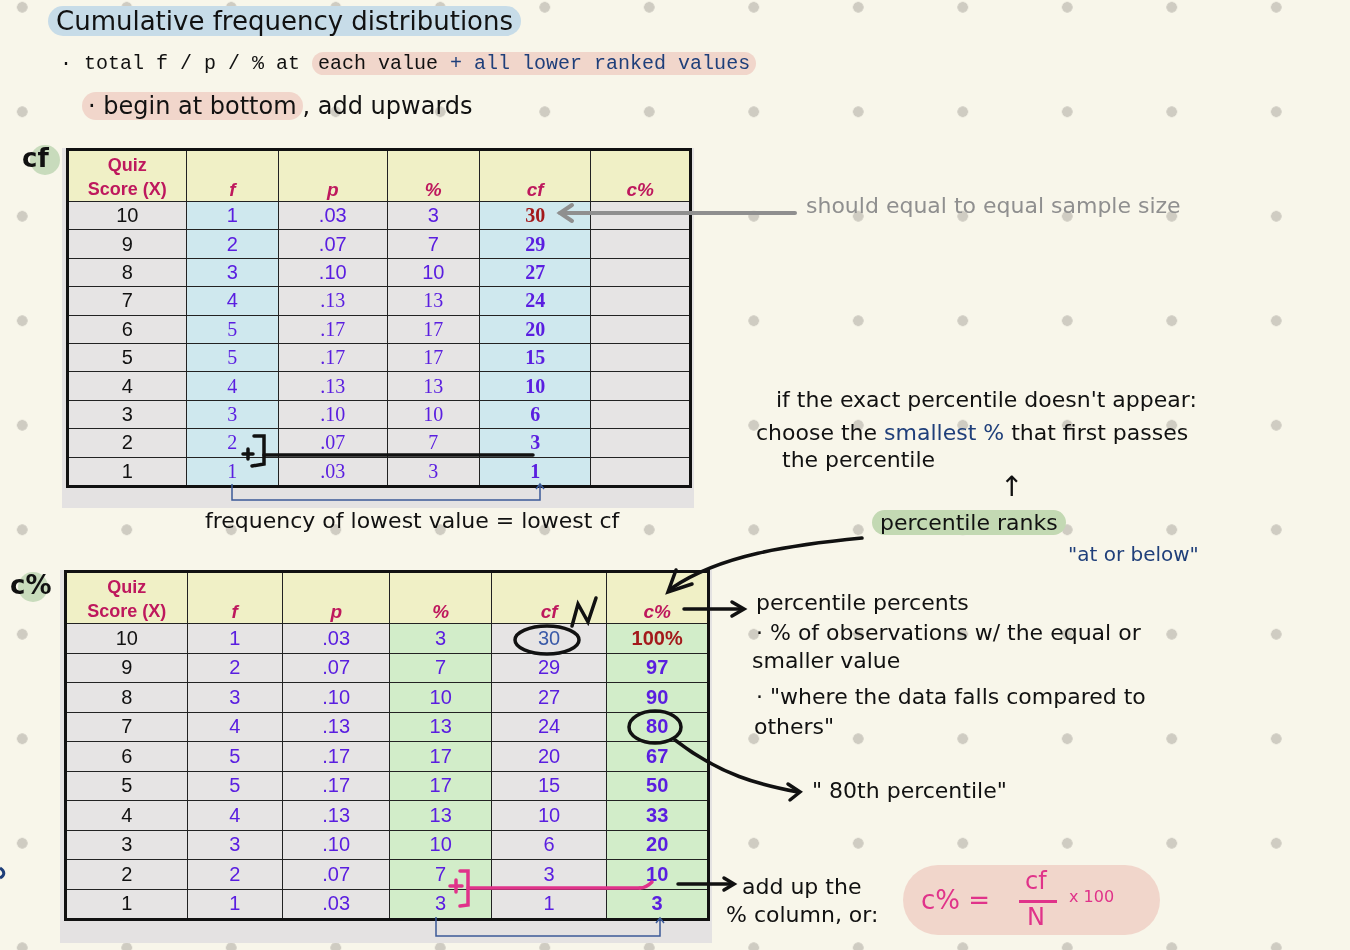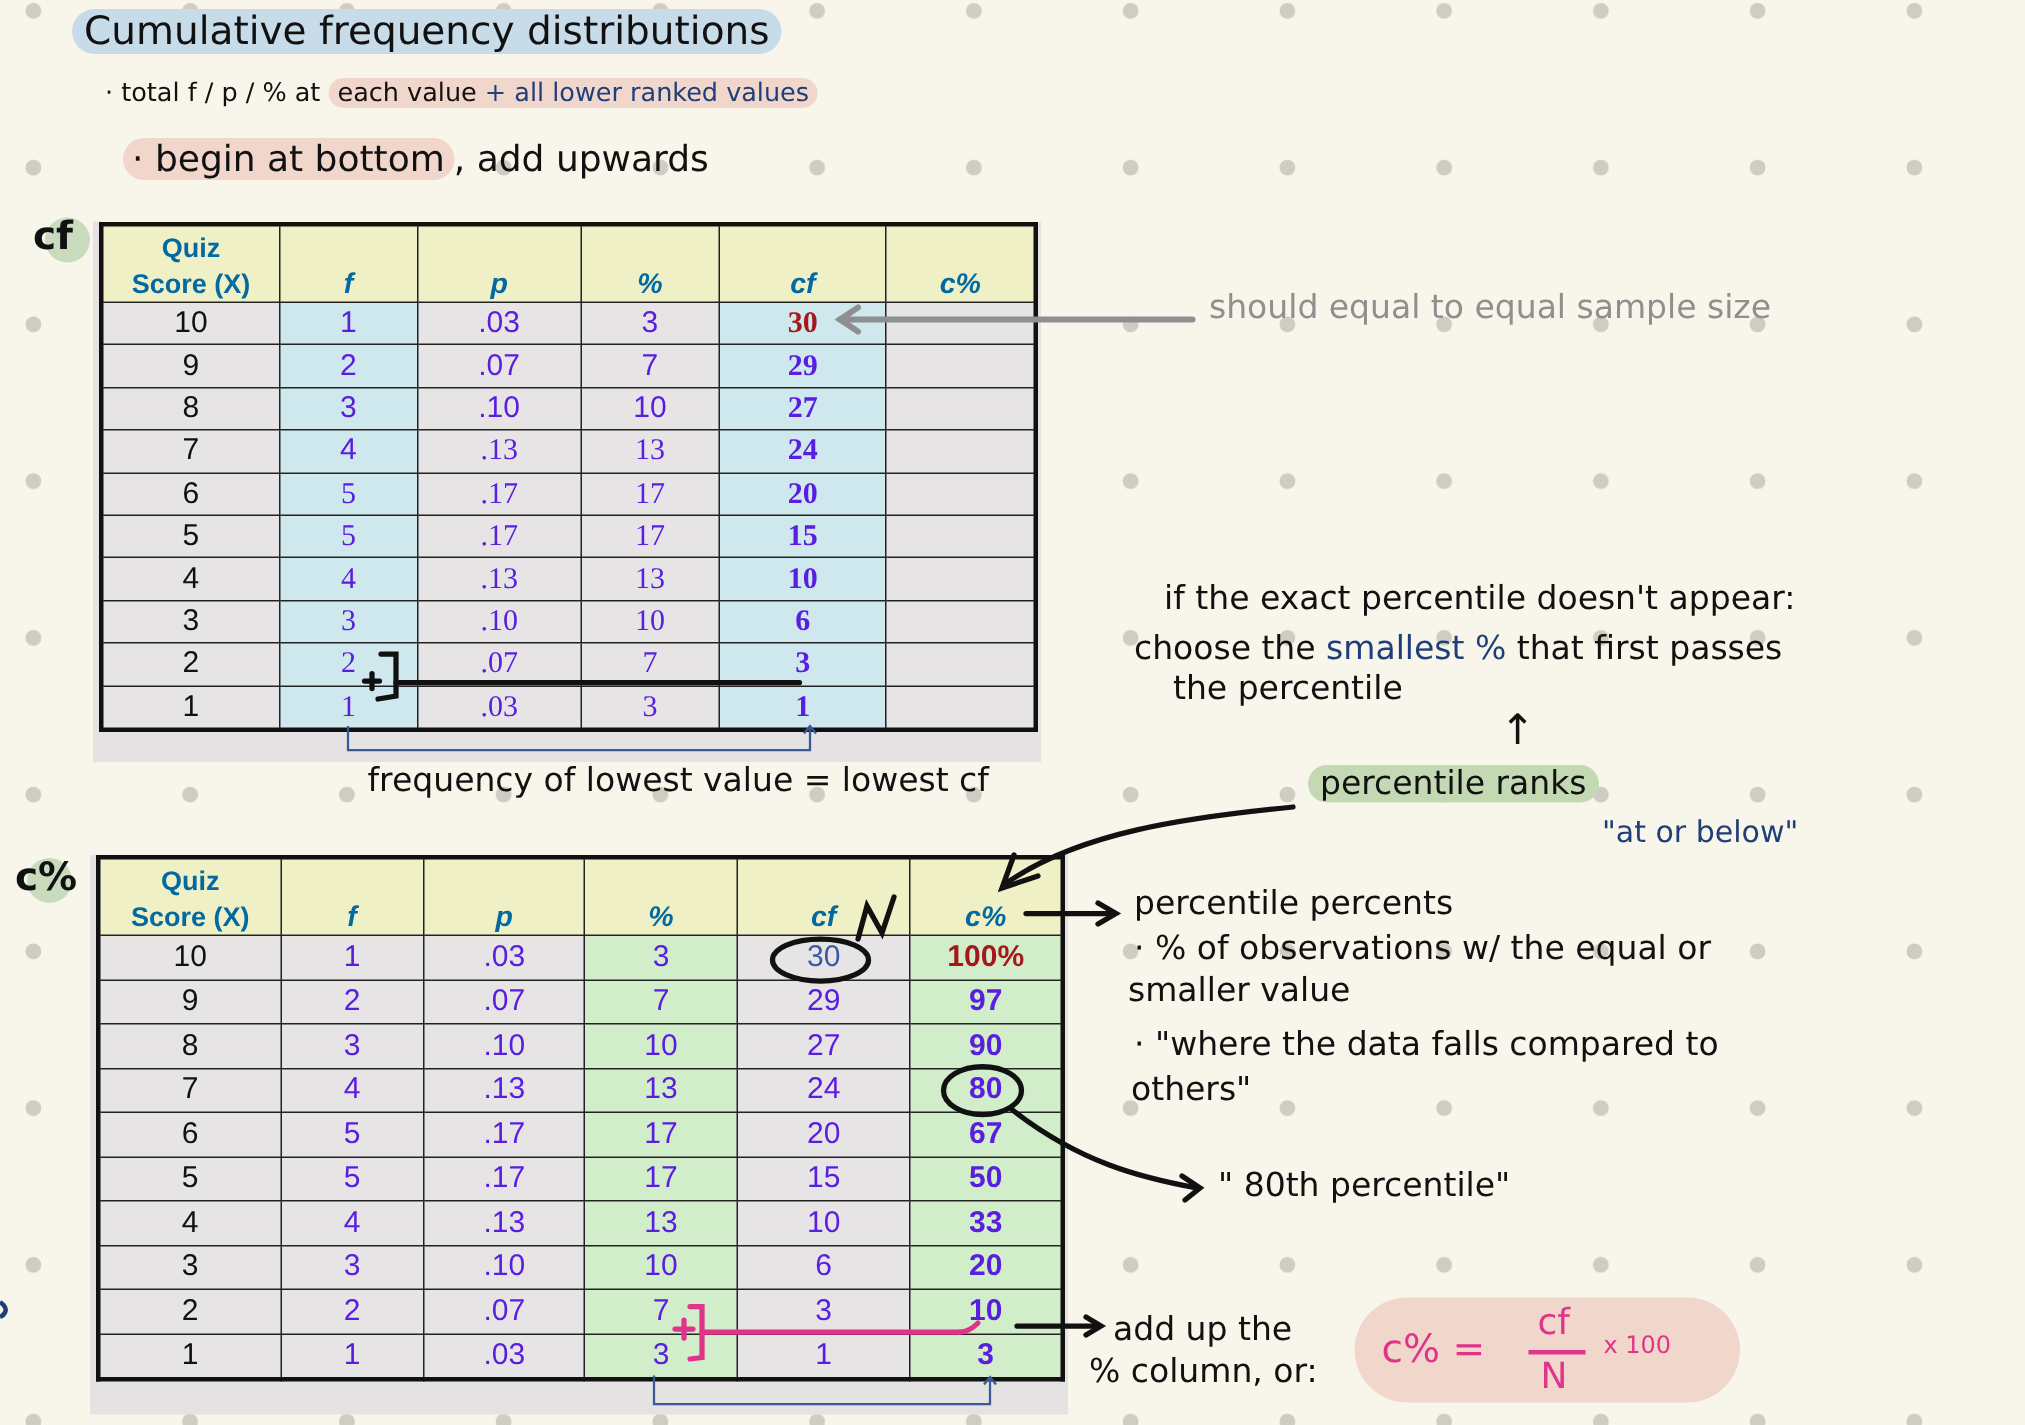--- a/index.html
+++ b/index.html
@@ -19,41 +19,41 @@
     position:absolute; z-index:3;
     font-family:"DejaVu Sans", sans-serif;
     color:#111; white-space:nowrap;
   }
   .hl-blue { background:#c7dce8; border-radius:16px; padding:0 8px; }
   .hl-pink { background:#f1d6cb; border-radius:16px; padding:0 6px; }
   .hl-green { background:#c3d9b3; border-radius:16px; padding:0 8px; }
   .navy { color:#1f3f7a; }
 
   .title { left:48px; top:6px; font-size:26px; }
-  .b1 { left:70px; top:52px; font-size:17px; }
+  .b1 { left:60px; top:52px; font-size:20px;font-family:Liberation Mono, monospace; }
   .b2 { left:70px; top:92px; font-size:24px;margin-left:12px; }
 
   .label-badge {
     position:absolute; z-index:3; font-family:"DejaVu Sans", sans-serif;
     font-weight:bold; font-size:26px; color:#111;
   }
   .label-badge::before {
     content:""; position:absolute; left:8px; top:2px; width:30px; height:30px;
     background:#bcd4b0; border-radius:50%; z-index:-1; opacity:0.8;
   }
 
   .tbl-wrap { position:absolute; background:#e4e2e2; z-index:1; }
   table {
     border-collapse:collapse; position:absolute; left:4px; top:0;
     font-family:"Liberation Sans", sans-serif;
   }
   th, td { border:1.5px solid #222; text-align:center; padding:0; }
   table { border:3px solid #111; }
   th {
-    background:#f0f0c6; color:#0369a1; font-weight:bold; font-size:19px;
+    background:#f0f0c6; color:#be185d; font-weight:bold; font-size:19px;
     vertical-align:bottom; font-style:italic;
   }
   th.first { font-style:normal; font-size:18px; line-height:24px; }
   td { font-size:20px; background:#e6e4e4; color:#111; }
   td.blue { background:#cfe8ee; }
   td.green { background:#d2edc9; }
   td.purple { color:#5a1ee0; }
   td.serif { font-family:"Liberation Serif", serif; }
   td.bold { font-weight:bold; }
   td.red { color:#a3191b; }
@@ -196,21 +196,21 @@
           <td class="purple serif">.03</td>
           <td class="purple serif">3</td>
           <td class="blue purple serif bold">1</td>
           <td class=""></td>
         </tr>
       </tbody>
   </table>
 </div>
 
 <div class="hand note gray" style="left:806px; top:193px;">should equal to equal sample size</div>
-<div class="hand note" style="left:205px; top:508px;margin-left:40px;">frequency of lowest value = lowest cf</div>
+<div class="hand note" style="left:205px; top:508px;">frequency of lowest value = lowest cf</div>
 
 <div class="hand note" style="left:776px; top:387px;">if the exact percentile doesn't appear:</div>
 <div class="hand note" style="left:756px; top:420px;">
   <span>choose the </span><span class="navy">smallest %</span><span> that first passes</span>
 </div>
 <div class="hand note" style="left:782px; top:447px;">the percentile</div>
 <div class="hand" style="left:1000px; top:470px; font-size:28px;">↑</div>
 <div class="hand note" style="left:872px; top:510px;">
   <span class="hl-green">percentile ranks</span>
 </div>

